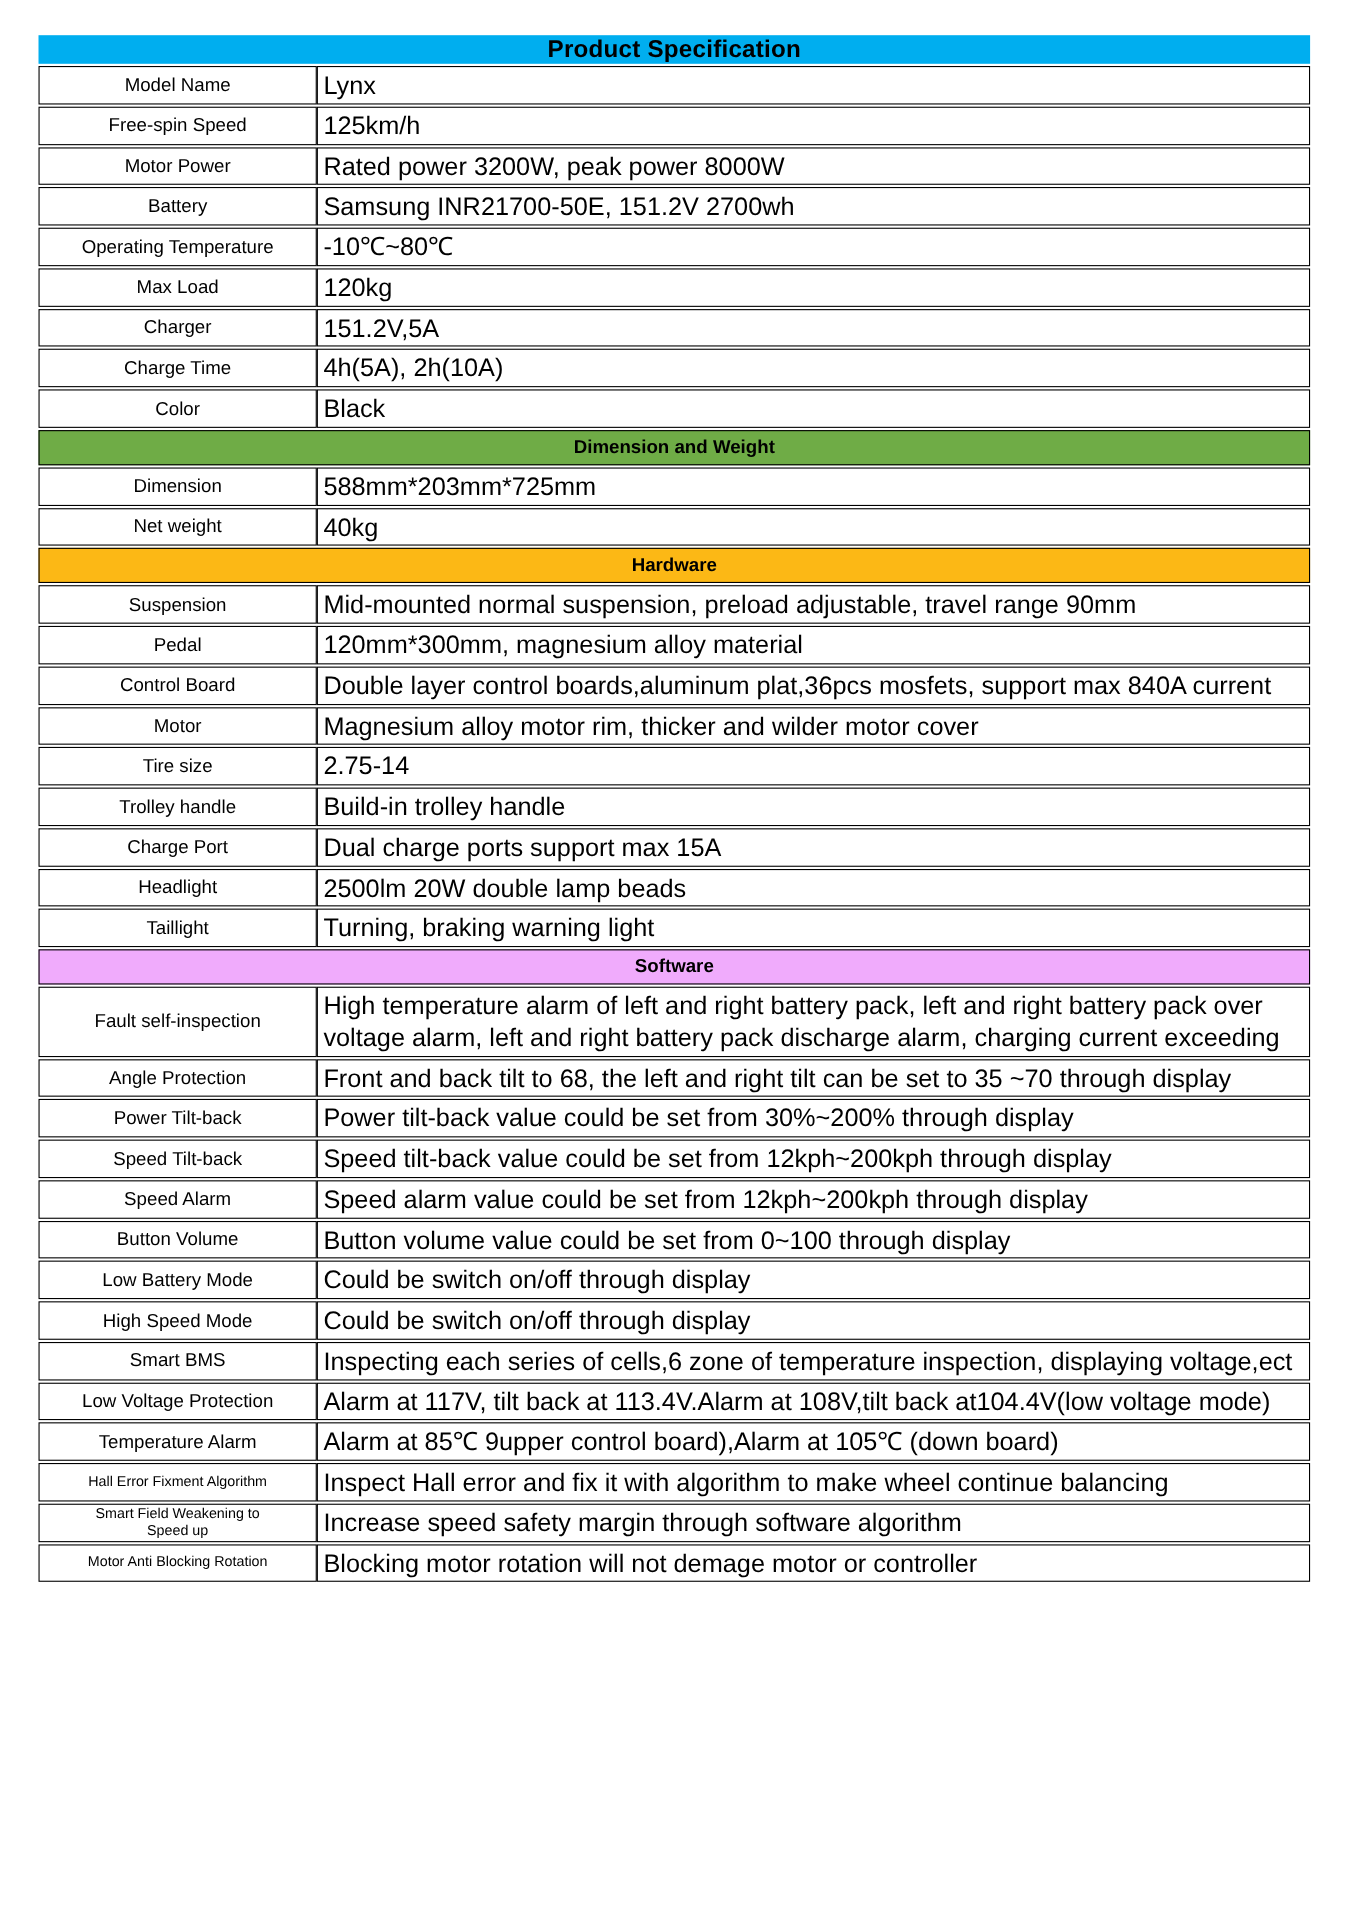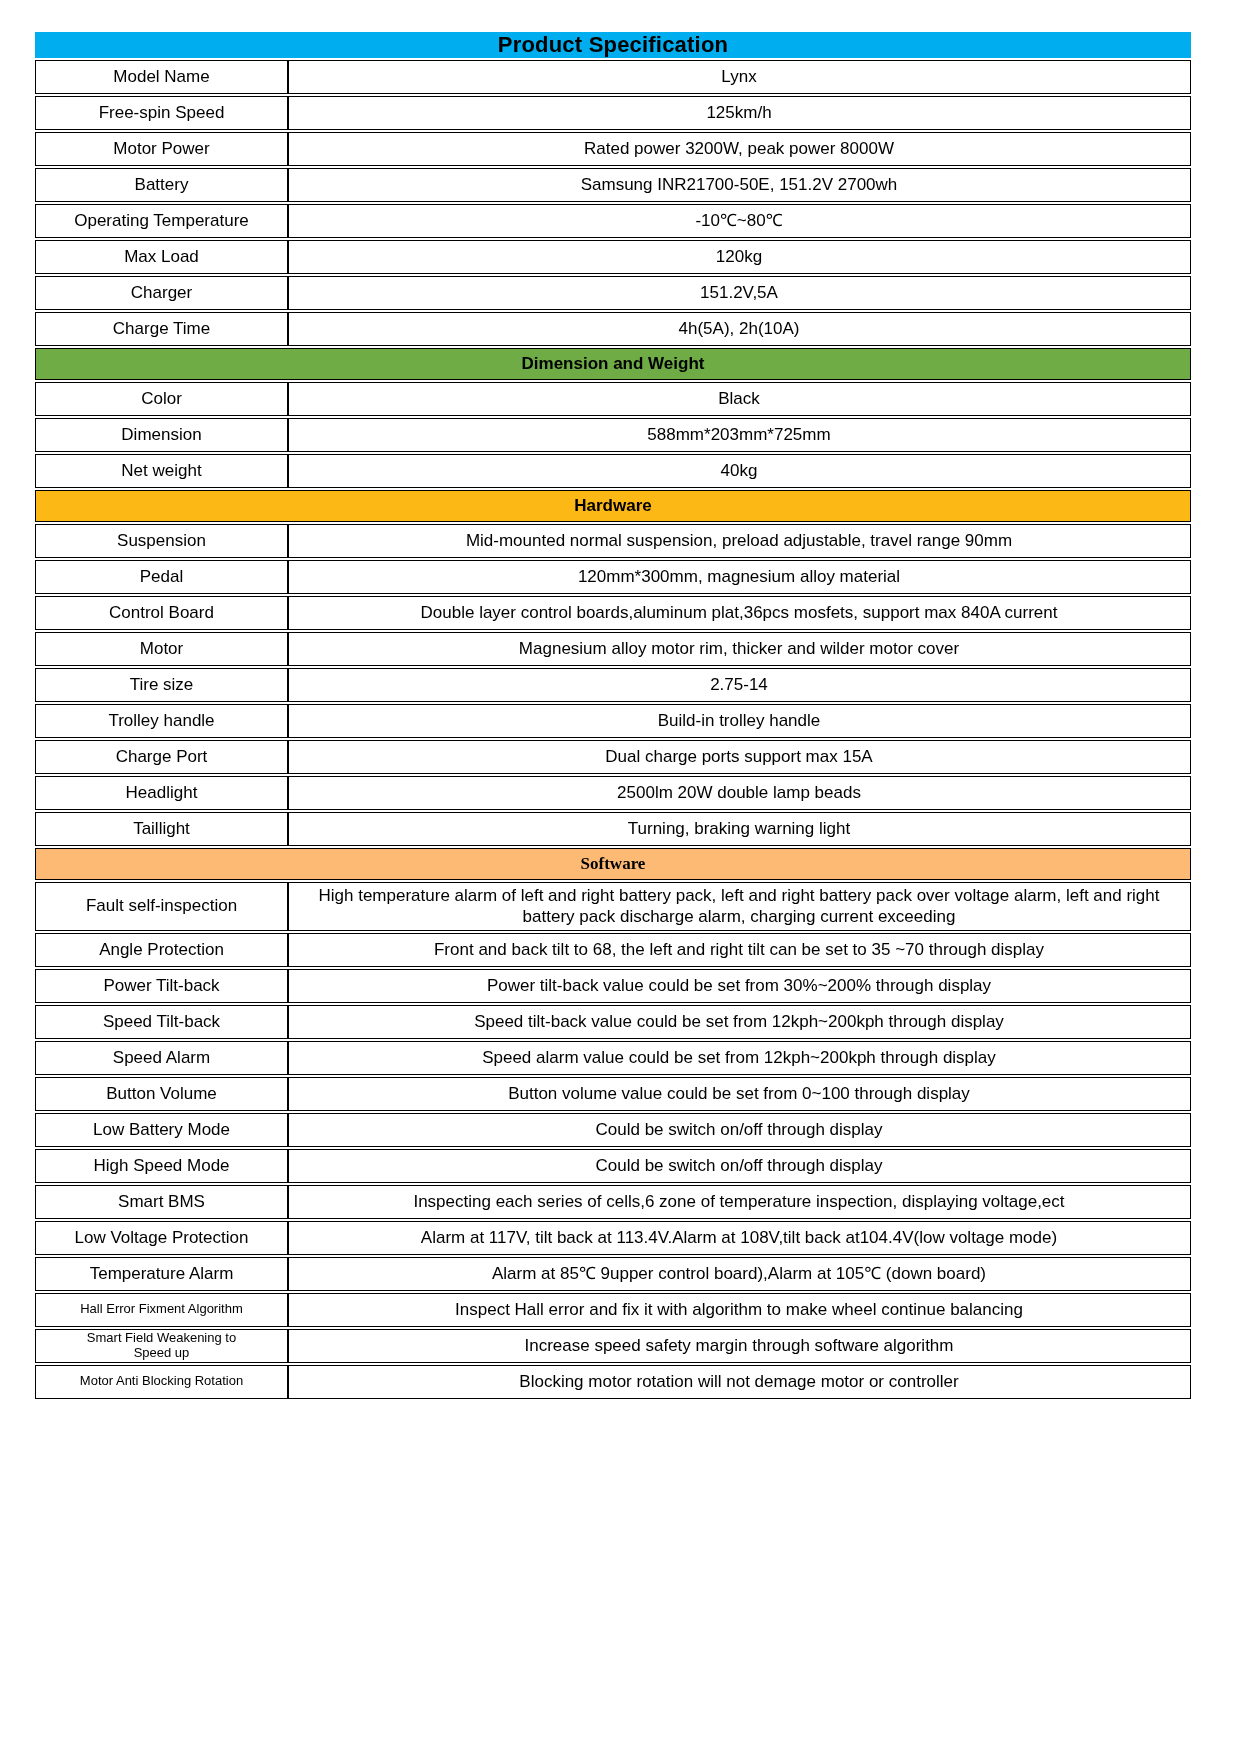--- a/index.html
+++ b/index.html
@@ -44,22 +44,22 @@
     padding: 1px 2px;
     line-height: 1.15;
   }
   .label-cell.small {
     font-size: 13px;
     white-space: pre-line;
     margin-top: 31px;
   }
   .value-cell {
     border: 1.5px solid #000;
-    text-align: center;
-    font-size: 17px;
+    text-align: left;
+    font-size: 23px;
     padding: 2px 6px 2px 5px;
     line-height: 1.25;
   }
   .section-header {
     border: 1.5px solid #000;
     text-align: center;
     font-weight: bold;
     font-size: 17px;
     height: 32px;
     padding: 0;
@@ -104,27 +104,27 @@
         </tr>
         <tr>
           <td class="label-cell">Charger</td>
           <td class="value-cell">151.2V,5A</td>
         </tr>
         <tr>
           <td class="label-cell">Charge Time</td>
           <td class="value-cell">4h(5A), 2h(10A)</td>
         </tr>
         <tr>
-          <td colspan="2" class="section-header" style="background: rgb(111, 172, 70);">Dimension and Weight</td>
-        </tr>
-        <tr>
           <td class="label-cell">Color</td>
           <td class="value-cell">Black</td>
         </tr>
         <tr>
+          <td colspan="2" class="section-header" style="background: rgb(111, 172, 70);">Dimension and Weight</td>
+        </tr>
+        <tr>
           <td class="label-cell">Dimension</td>
           <td class="value-cell">588mm*203mm*725mm</td>
         </tr>
         <tr>
           <td class="label-cell">Net weight</td>
           <td class="value-cell">40kg</td>
         </tr>
         <tr>
           <td colspan="2" class="section-header" style="background: rgb(252, 184, 21);">Hardware</td>
         </tr>
@@ -158,21 +158,21 @@
         </tr>
         <tr>
           <td class="label-cell">Headlight</td>
           <td class="value-cell">2500lm 20W double lamp beads</td>
         </tr>
         <tr>
           <td class="label-cell">Taillight</td>
           <td class="value-cell">Turning, braking warning light</td>
         </tr>
         <tr>
-          <td colspan="2" class="section-header" style="background: #fdba74; font-family: Liberation Serif, serif;">Software</td>
+          <td colspan="2" class="section-header" style="background: #f0abfc;">Software</td>
         </tr>
         <tr>
           <td class="label-cell">Fault self-inspection</td>
           <td class="value-cell">High temperature alarm of left and right battery pack, left and right battery pack over voltage alarm, left and right battery pack discharge alarm, charging current exceeding</td>
         </tr>
         <tr>
           <td class="label-cell">Angle Protection</td>
           <td class="value-cell">Front and back tilt to 68, the left and right tilt can be set to 35 ~70 through display</td>
         </tr>
         <tr>

